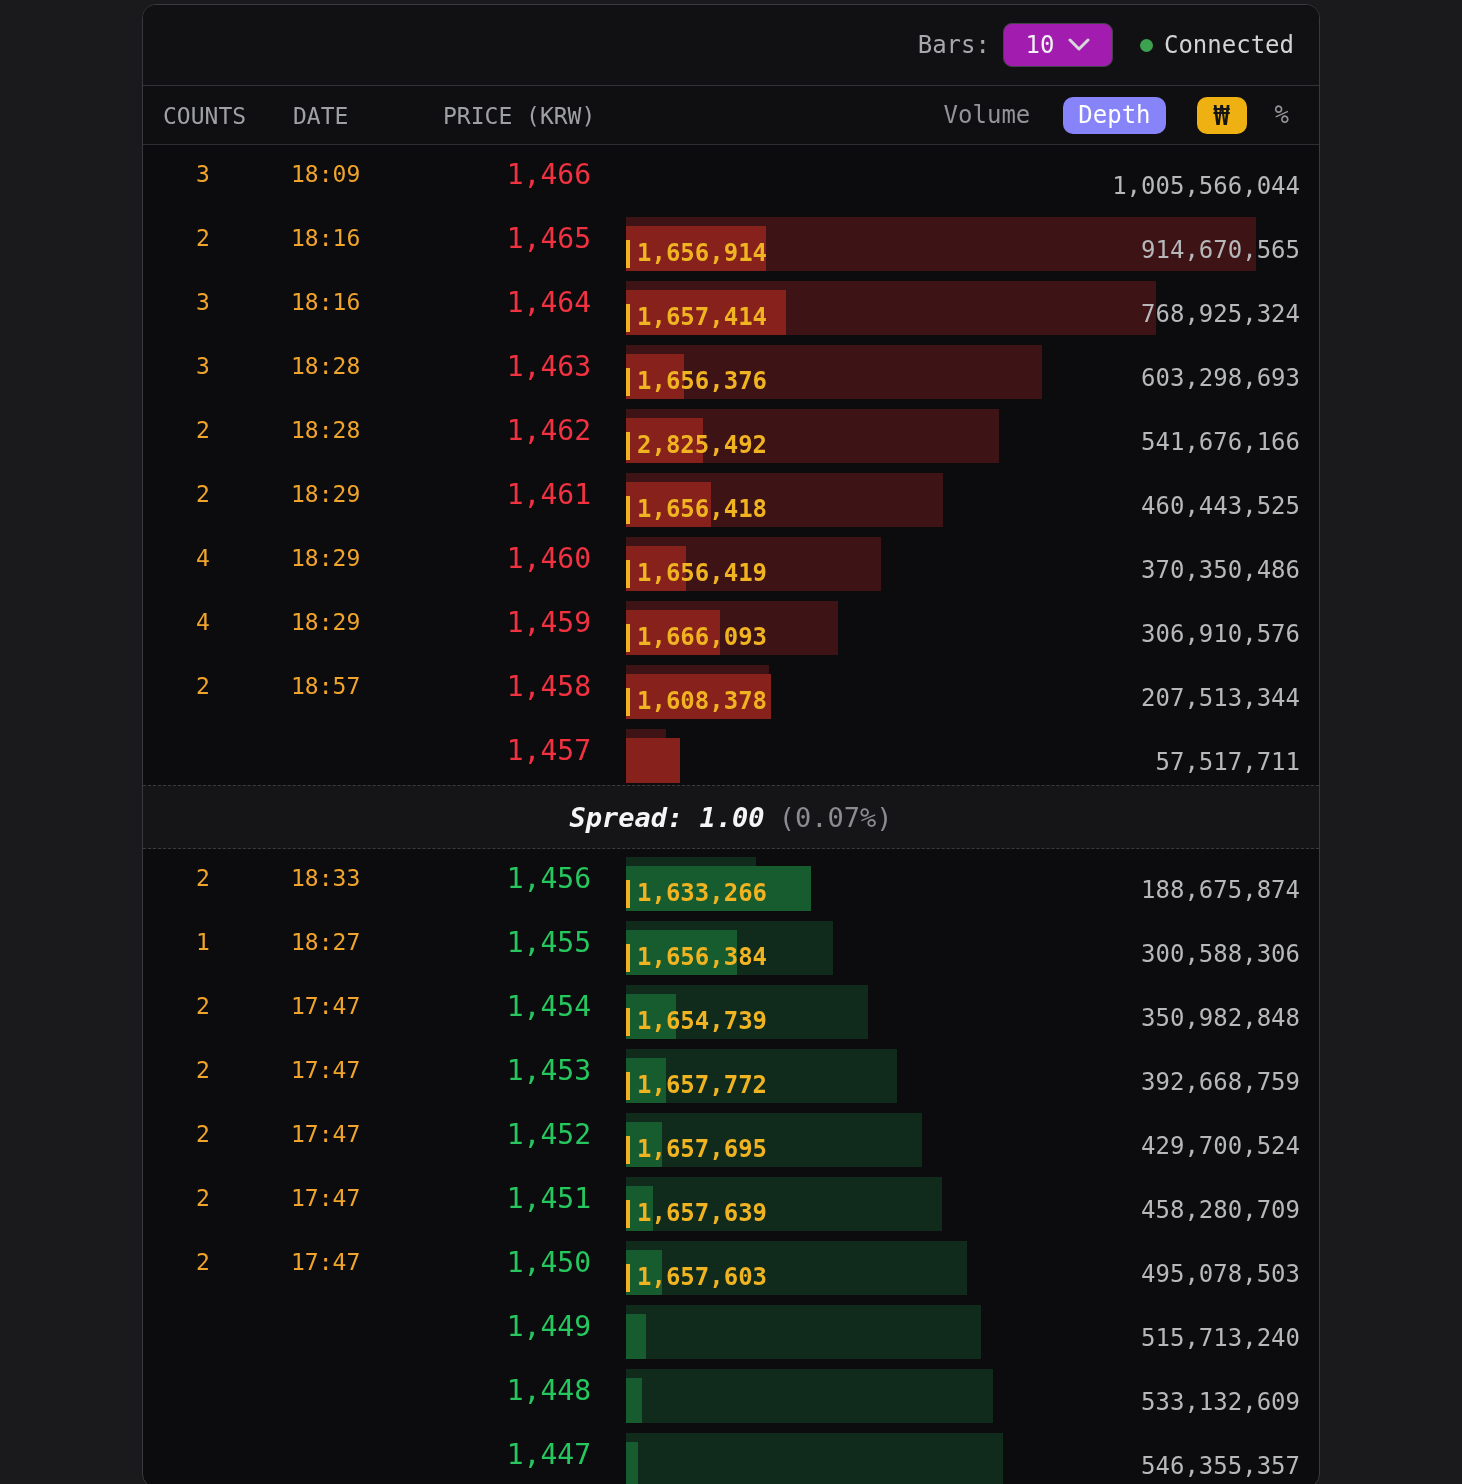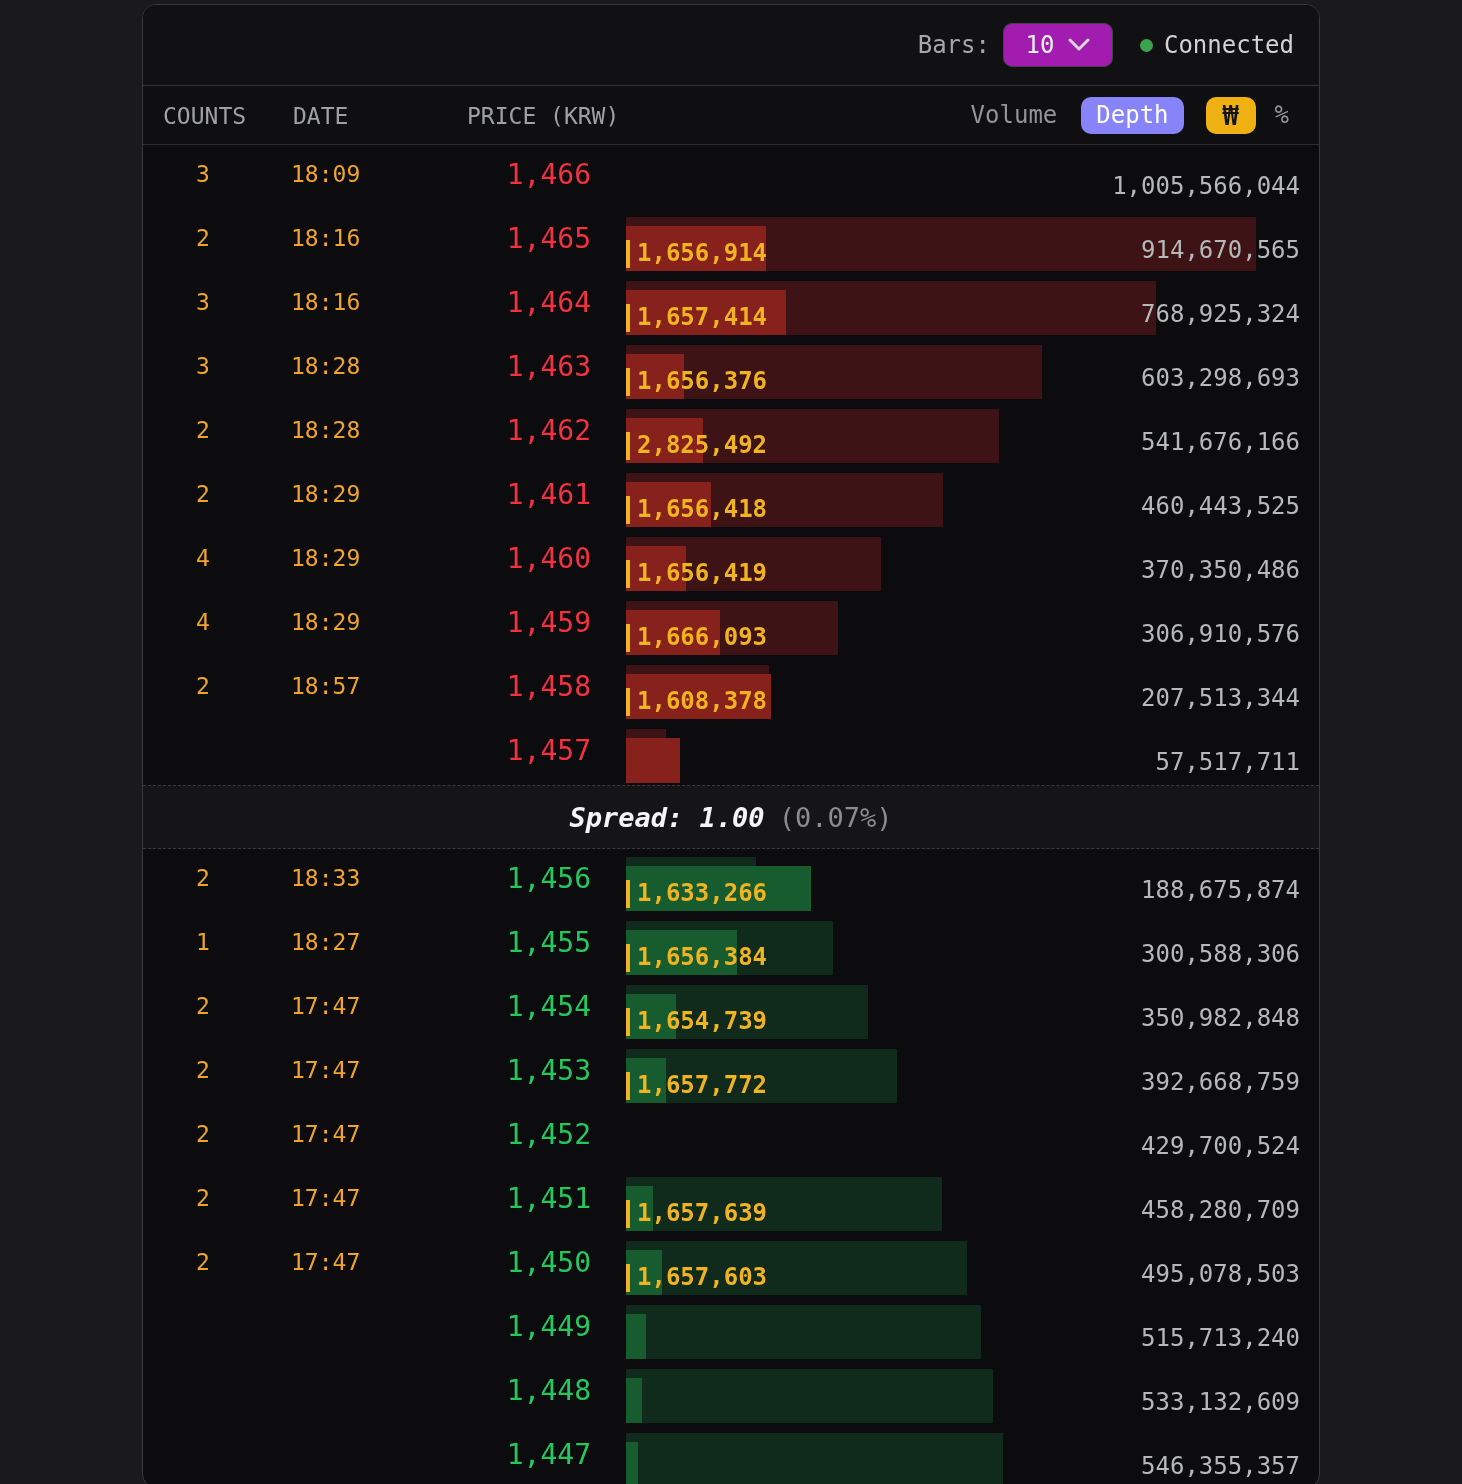--- a/index.html
+++ b/index.html
@@ -23,23 +23,23 @@
   .chev{width:22px;height:14px;display:block;}
   .conn-dot{width:13px;height:13px;border-radius:50%;background:var(--green-dot);margin-right:11px;}
   .conn-text{color:#d2d3d5;font-size:24px;}
   
   .header{
     position:relative;height:59px;border-bottom:1px solid #2c2c31;background:#0f0f11;
   }
   .header .col{position:absolute;top:17px;color:#9fa0a4;font-size:23px;}
   .col-counts{left:20px;}
   .col-date{left:150px;}
-  .col-price{left:324px;text-align:right;}
+  .col-price{left:300px;text-align:right;}
   .hdr-right{
-    position:absolute;right:30px;top:0;height:58px;display:flex;align-items:center;gap:19px;
+    position:absolute;right:30px;top:0;height:58px;display:flex;align-items:center;gap:28px;
   }
   .toggle-plain{color:#939398;font-size:24px;cursor:pointer;}
   .btn-depth{
     background:var(--accent-depth);color:#ffffff;font-size:24px;border-radius:10px;
     height:37px;line-height:37px;padding:0 15px;cursor:pointer;margin-left:5px;
   }
   .btn-won{
     background:var(--accent-won);color:#141414;font-size:27px;font-weight:700;border-radius:10px;
     height:37px;width:50px;display:flex;align-items:center;justify-content:center;cursor:pointer;margin-left:3px;
   }
@@ -251,20 +251,25 @@
           <div class="depth-bar bid" style="width: 39.05%;"></div>
           <div class="vol-bar bid" style="width: 40px;"></div>
           <span class="vol-label">1,657,772</span>
         </div>
         <span class="depth-num">392,668,759</span>
       </div>
       <div class="row">
         <span class="count">2</span>
         <span class="time">17:47</span>
         <span class="price bid">1,452</span>
+        <div class="bars">
+          <div class="depth-bar bid" style="width: 42.73%;"></div>
+          <div class="vol-bar bid" style="width: 36px;"></div>
+          <span class="vol-label">1,657,695</span>
+        </div>
         <span class="depth-num">429,700,524</span>
       </div>
       <div class="row">
         <span class="count">2</span>
         <span class="time">17:47</span>
         <span class="price bid">1,451</span>
         <div class="bars">
           <div class="depth-bar bid" style="width: 45.57%;"></div>
           <div class="vol-bar bid" style="width: 27px;"></div>
           <span class="vol-label">1,657,639</span>

